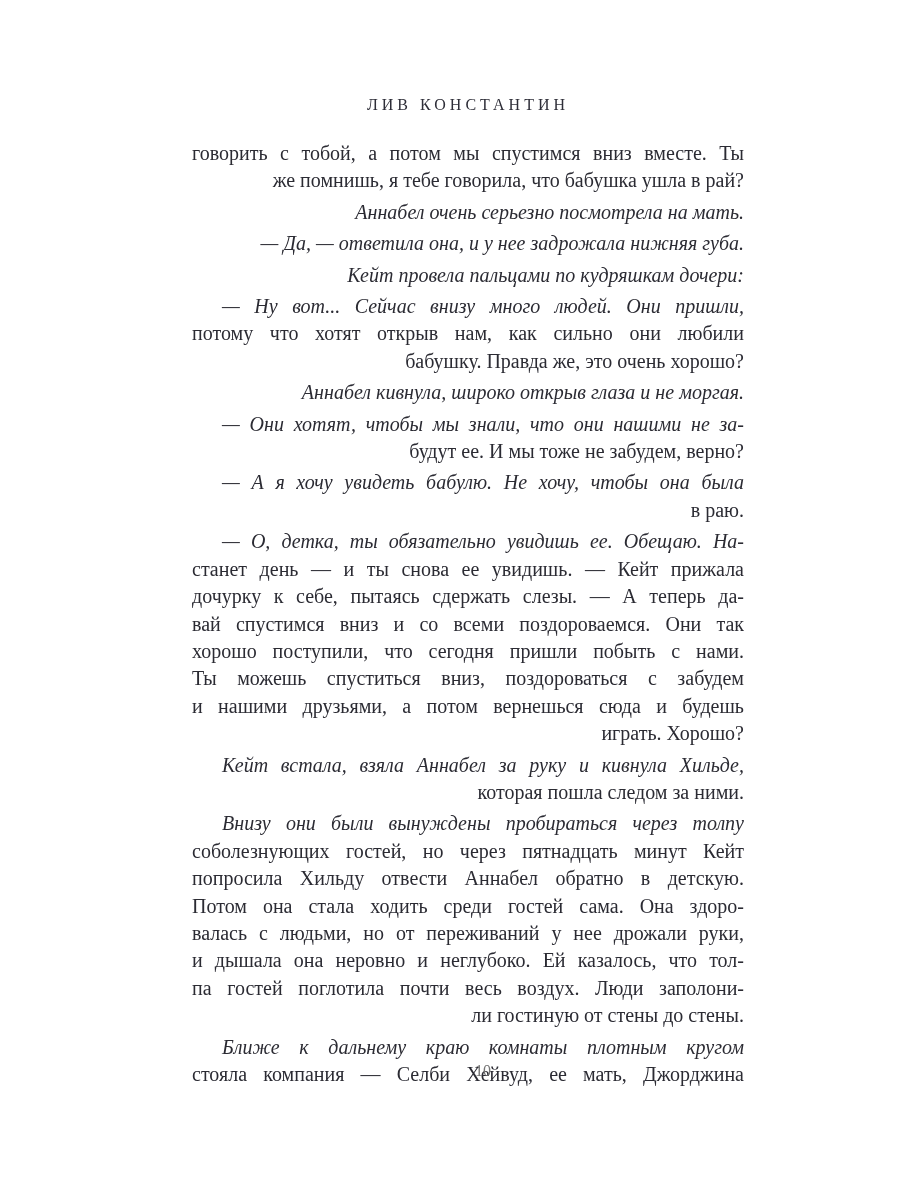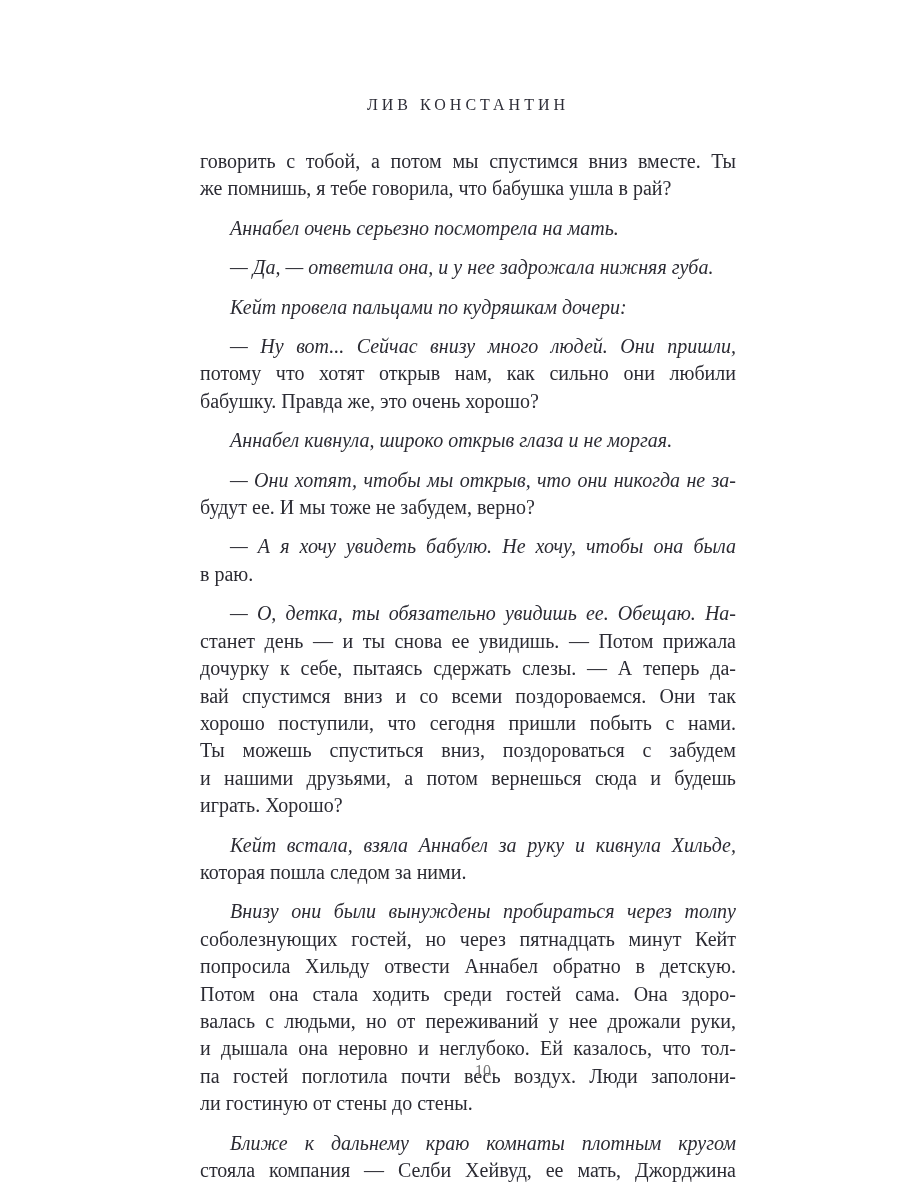--- a/index.html
+++ b/index.html
@@ -35,26 +35,26 @@
     margin-top: 14px;
   }
   .text-block {
     position: absolute;
     top: 136px;
     left: 0;
     width: 100%;
     font-size: 20px;
   }
   .para {
-    margin: 12px;
+    margin: 4px;
     padding: 0;
   }
   .line {
     line-height: 27.4px;
-    text-align: left;
+    text-align: right;
     white-space: normal;
   }
   .line.just {
     text-align: justify;
     text-align-last: justify;
   }
   .line.indent {
     padding-left: 30px;
     font-style: italic;
   }
@@ -90,30 +90,30 @@
       </div>
       <div class="para">
         <div class="line just indent">— Ну вот... Сейчас внизу много людей. Они пришли,</div>
         <div class="line just">потому что хотят открыв нам, как сильно они любили</div>
         <div class="line">бабушку. Правда же, это очень хорошо?</div>
       </div>
       <div class="para">
         <div class="line indent">Аннабел кивнула, широко открыв глаза и не моргая.</div>
       </div>
       <div class="para">
-        <div class="line just indent">— Они хотят, чтобы мы открыв, что они никогда не за-</div>
+        <div class="line just indent">— Они хотят, чтобы мы знали, что они нашими не за-</div>
         <div class="line">будут ее. И мы тоже не забудем, верно?</div>
       </div>
       <div class="para">
         <div class="line just indent">— А я хочу увидеть бабулю. Не хочу, чтобы она была</div>
         <div class="line">в раю.</div>
       </div>
       <div class="para">
         <div class="line just indent">— О, детка, ты обязательно увидишь ее. Обещаю. На-</div>
-        <div class="line just">станет день — и ты снова ее увидишь. — Потом прижала</div>
+        <div class="line just">станет день — и ты снова ее увидишь. — Кейт прижала</div>
         <div class="line just">дочурку к себе, пытаясь сдержать слезы. — А теперь да-</div>
         <div class="line just">вай спустимся вниз и со всеми поздороваемся. Они так</div>
         <div class="line just">хорошо поступили, что сегодня пришли побыть с нами.</div>
         <div class="line just">Ты можешь спуститься вниз, поздороваться с забудем</div>
         <div class="line just">и нашими друзьями, а потом вернешься сюда и будешь</div>
         <div class="line">играть. Хорошо?</div>
       </div>
       <div class="para">
         <div class="line just indent">Кейт встала, взяла Аннабел за руку и кивнула Хильде,</div>
         <div class="line">которая пошла следом за ними.</div>

